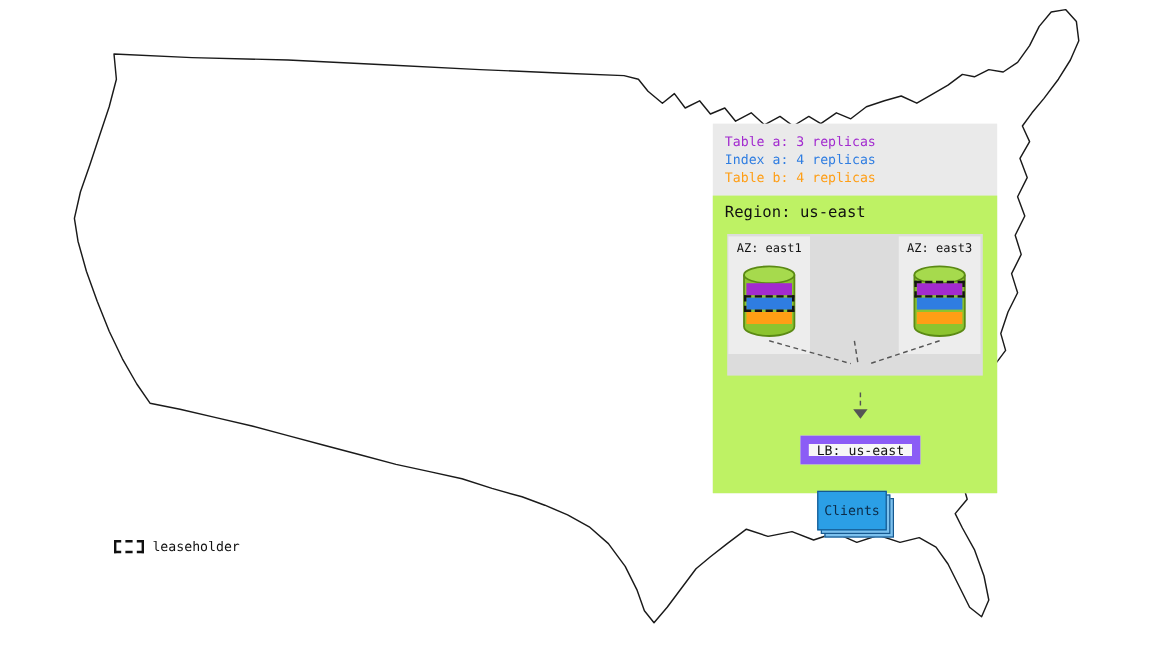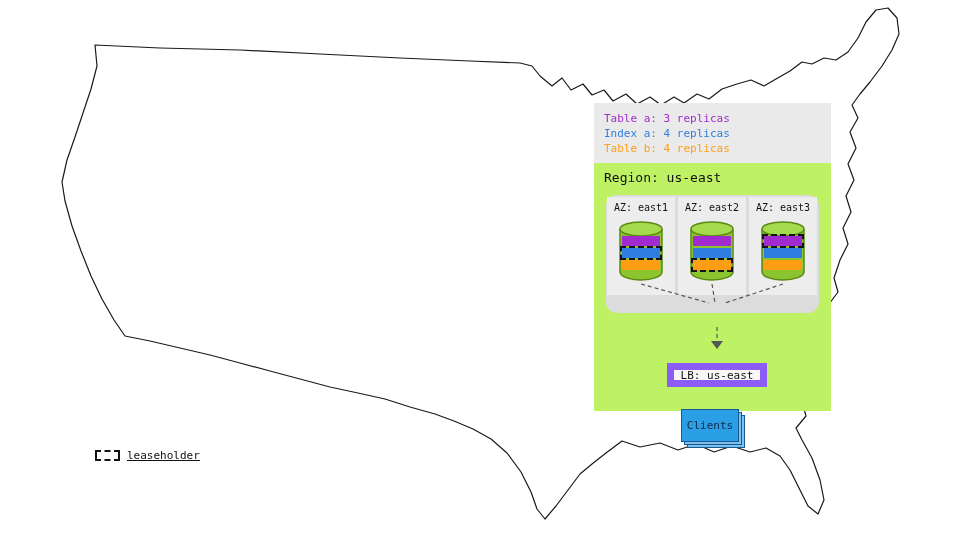--- a/index.html
+++ b/index.html
@@ -11,21 +11,21 @@
   #map-layer{position:absolute;left:0;top:0;width:960px;height:540px;}
 
   
   .panel{position:absolute;left:594px;top:103px;width:237px;height:308px;background:#eaeaea;}
   .panel-legend{position:absolute;left:10px;top:8px;}
   .legend-line{font-size:11px;line-height:15px;white-space:pre;}
 
   .region-box{position:absolute;left:0;top:60px;width:237px;height:248px;background:#bef264;}
   .region-label{position:absolute;left:10px;top:7px;font-size:13px;color:#111;}
 
-  .az-area{position:absolute;left:12px;top:32px;width:213px;height:118px;background:#dcdcdc;border-radius:11px;}
+  .az-area{position:absolute;left:12px;top:32px;width:213px;height:118px;background:#dcdcdc;}
   .az-box{position:absolute;top:2px;width:68px;height:98px;background:#ededed;}
   .az-box.az0{left:1px;}
   .az-box.az1{left:72px;}
   .az-box.az2{left:143px;}
   .az-label{display:block;text-align:center;font-size:10px;padding-top:5px;color:#111;}
 
   .cylinder-wrap{position:absolute;left:10px;top:22px;width:48px;height:64px;}
   .bars{position:absolute;left:5px;top:17px;width:38px;}
   .bar{width:38px;height:10px;margin-bottom:2px;box-sizing:border-box;}
   .bar.leaseholder{outline:2px dashed #141414;outline-offset:0px;}
@@ -40,21 +40,21 @@
 
   .clients{position:absolute;left:87px;top:246px;width:66px;height:30px;z-index:3;}
   .client-layer{position:absolute;width:58px;height:33px;box-sizing:border-box;border:1px solid #16588f;}
   .client-layer.l3{left:6px;top:6px;}
   .client-layer.l2{left:3px;top:3px;}
   .client-layer.l1{left:0;top:0;display:flex;align-items:center;justify-content:center;font-size:11px;}
 
   
   .map-key{position:absolute;left:95px;top:449px;display:flex;align-items:center;}
   .key-swatch{width:25px;height:11px;box-sizing:border-box;border:2px dashed #111;background:#fff;margin-right:7px;}
-  .key-label{font-size:11px;color:#111;text-decoration:underline;}
+  .key-label{font-size:11px;color:#111;}
 </style>
 </head>
 <body>
 
 <svg id="map-layer" viewBox="0 0 960 540" xmlns="http://www.w3.org/2000/svg">
   <path fill="none" stroke="#1a1a1a" stroke-width="1.2" stroke-linejoin="round" d="M95 45 L160 48 L240 50 L320 54 L400 58 L470 61 L520 63
        L532 66 L540 76 L552 86 L562 78 L571 90 L583 84 L592 95 L604 90 L613 101 L626 94 L637 104 L650 97 L661 105 L674 97 L684 103 L697 94 L709 99 L722 89 L737 84 L751 80 L764 86 L776 79 L790 71
        L802 62 L812 64 L824 58 L836 60 L848 52 L858 38 L866 22 L876 10 L888 8 L897 18 L899 34 L892 50 L882 66 L870 82 L860 94 L852 105
        L858 118 L850 132 L856 148 L848 164 L854 180 L846 196 L851 212 L843 228 L848 244 L840 260
        L834 278 L838 292 L826 308 L830 322 L818 338 L822 354 L810 370 L814 386 L802 402 L806 416 L796 428
@@ -86,34 +86,20 @@
             <ellipse cx="24" cy="10" rx="21" ry="7" fill="#a6da4d" stroke="#5b8a14" stroke-width="1.5"></ellipse>
           </svg>
           <div class="bars">
             <div class="bar" style="background: rgb(162, 43, 207);"></div>
             <div class="bar leaseholder" style="background: rgb(47, 125, 225);"></div>
             <div class="bar" style="background: rgb(255, 158, 21);"></div>
           </div>
         </div>
       </div>
 
-      <div class="az-box az1">
-        <span class="az-label">AZ: east2</span>
-        <div class="cylinder-wrap">
-          <svg width="48" height="64" viewBox="0 0 48 64">
-            <path d="M3 10 L3 53 A21 8 0 0 0 45 53 L45 10" fill="#8cc42f" stroke="#5b8a14" stroke-width="1.5"></path>
-            <ellipse cx="24" cy="10" rx="21" ry="7" fill="#a6da4d" stroke="#5b8a14" stroke-width="1.5"></ellipse>
-          </svg>
-          <div class="bars">
-            <div class="bar" style="background: rgb(162, 43, 207);"></div>
-            <div class="bar" style="background: rgb(47, 125, 225);"></div>
-            <div class="bar leaseholder" style="background: rgb(255, 158, 21);"></div>
-          </div>
-        </div>
-      </div>
 
       <div class="az-box az2">
         <span class="az-label">AZ: east3</span>
         <div class="cylinder-wrap">
           <svg width="48" height="64" viewBox="0 0 48 64">
             <path d="M3 10 L3 53 A21 8 0 0 0 45 53 L45 10" fill="#8cc42f" stroke="#5b8a14" stroke-width="1.5"></path>
             <ellipse cx="24" cy="10" rx="21" ry="7" fill="#a6da4d" stroke="#5b8a14" stroke-width="1.5"></ellipse>
           </svg>
           <div class="bars">
             <div class="bar leaseholder" style="background: rgb(162, 43, 207);"></div>

